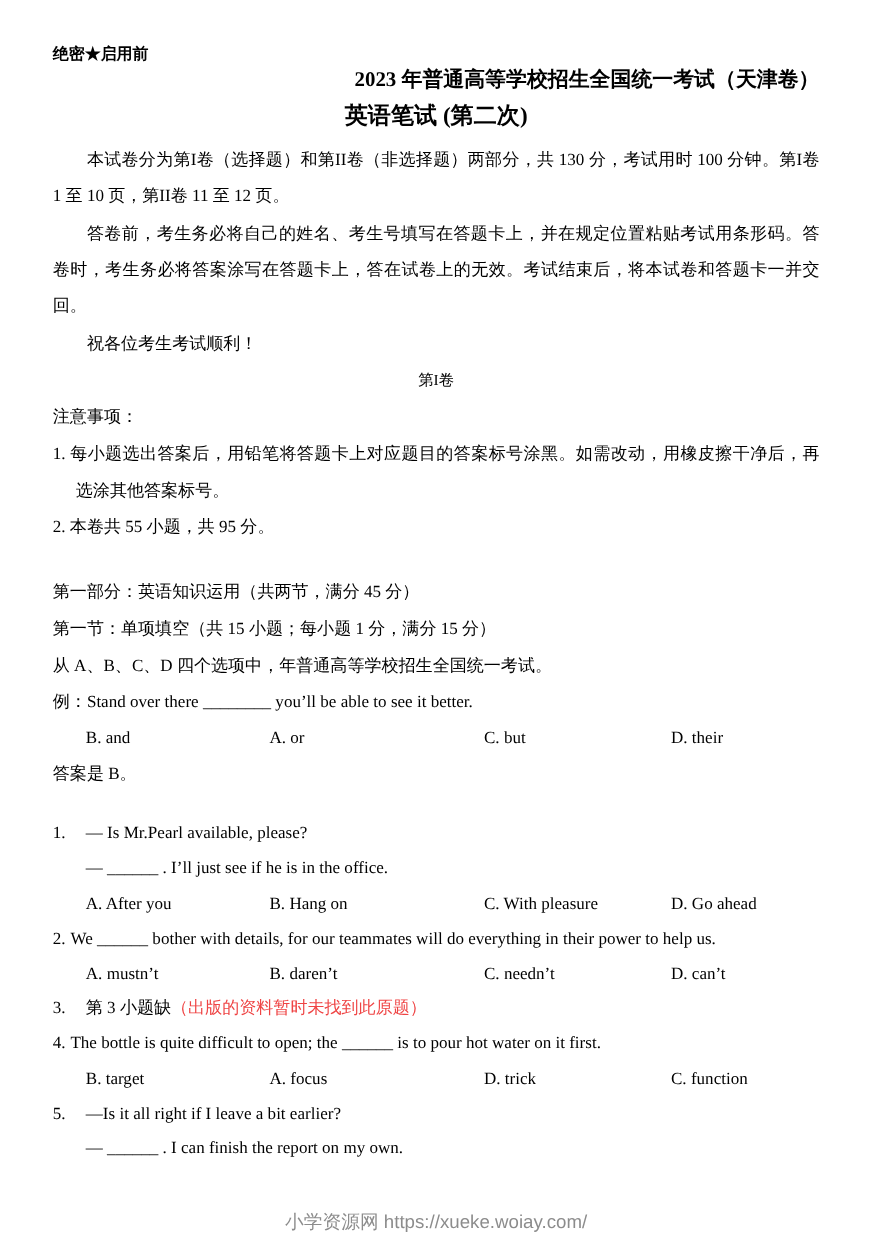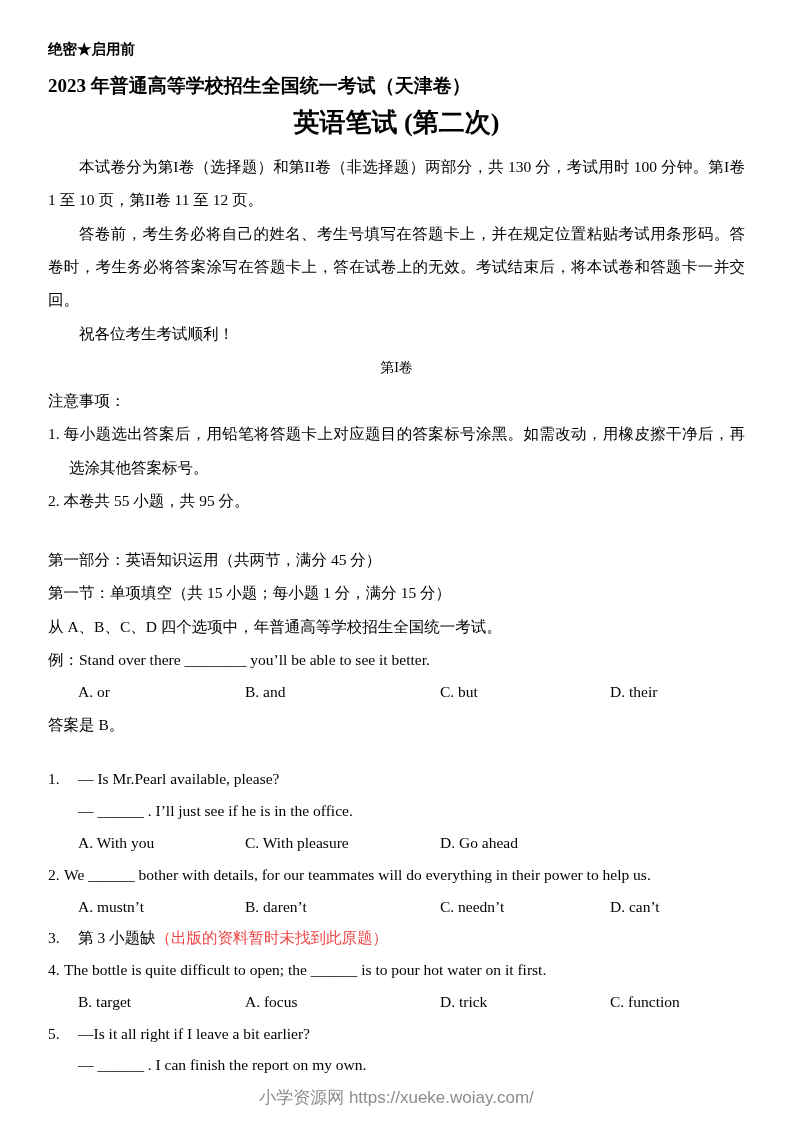--- a/index.html
+++ b/index.html
@@ -11,32 +11,31 @@
     padding:40px 48px 0 48px;
     background:#ffffff;
     color:#000;
     font-family:"Liberation Serif","DejaVu Serif",serif;
     font-size:15.5px;
     overflow:hidden;
   }
   .secrecy {
     font-weight:bold;
     font-size:14.5px;
-    margin-bottom:14px;
   }
   .exam-title {
     margin:0 0 6px 0;
-    text-align:left;
+    text-align:right;
     font-size:19px;
     font-weight:bold;
   }
   .paper-title {
     margin:0 0 10px 0;
     text-align:center;
-    font-size:26px;
+    font-size:21px;
     font-weight:bold;
   }
   .para {
     margin:0;
     line-height:2.15;
     text-align:justify;
   }
   .indent { text-indent:2em; }
   .vol-title {
     text-align:center;
@@ -58,21 +57,21 @@
     padding-left:30px;
     line-height:2.05;
   }
   .questions { line-height:2.05; margin-top:2px; }
   .qline { line-height:2.05; text-align:justify; }
   .qnum { display:inline-block; width:30px; }
   .qnum-sm { display:inline-block; width:16px; }
   .qindent { padding-left:30px; }
   .footer {
     position:absolute;
-    left:0; right:0; bottom:13px;
+    left:0; right:0; bottom:0;
     text-align:center;
     color:#8c8c8c;
     font-size:17px;
     font-family:"Liberation Sans","DejaVu Sans",sans-serif;
   }
 </style>
 </head>
 <body>
 
 <div class="page">
@@ -92,36 +91,37 @@
   <div class="para hang">1. 每小题选出答案后，用铅笔将答题卡上对应题目的答案标号涂黑。如需改动，用橡皮擦干净后，再选涂其他答案标号。</div>
   <div class="para hang">2. 本卷共 55 小题，共 95 分。</div>
 
   <div class="gap-lg"></div>
 
   <div class="para"><span class="bold">第一部分：英语知识运用</span><span>（共两节，满分 45 分）</span></div>
   <div class="para">第一节：单项填空（共 15 小题；每小题 1 分，满分 15 分）</div>
   <div class="para">从 A、B、C、D 四个选项中，年普通高等学校招生全国统一考试。</div>
   <div class="para">例：Stand over there ________ you’ll be able to see it better.</div>
   <div class="options">
+    <span>B. and</span>
     <span>A. or</span>
-    <span>B. and</span>
     <span>C. but</span>
     <span>D. their</span>
   </div>
   <div class="para">答案是 B。</div>
 
   <div class="gap-md"></div>
 
   <div class="questions">
 
     <div>
       <div class="qline"><span class="qnum">1.</span><span>— Is Mr.Pearl available, please?</span></div>
       <div class="qline qindent">— ______ . I’ll just see if he is in the office.</div>
       <div class="options">
-        <span>A. With you</span>
+        <span>A. After you</span>
+        <span>B. Hang on</span>
         <span>C. With pleasure</span>
         <span>D. Go ahead</span>
       </div>
     </div>
 
     <div>
       <div class="qline"><span class="qnum-sm">2.</span><span>We ______ bother with details, for our teammates will do everything in their power to help us.</span></div>
       <div class="options">
         <span>A. mustn’t</span>
         <span>B. daren’t</span>

